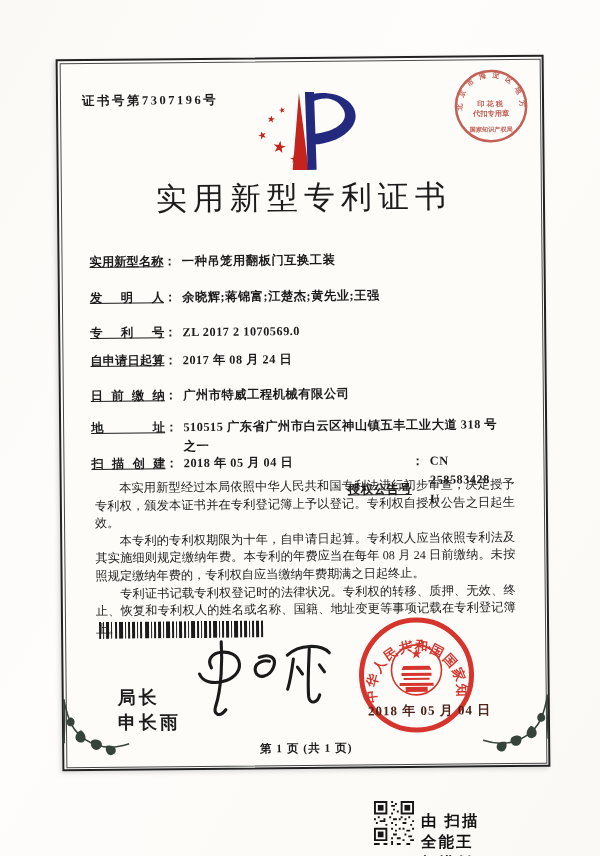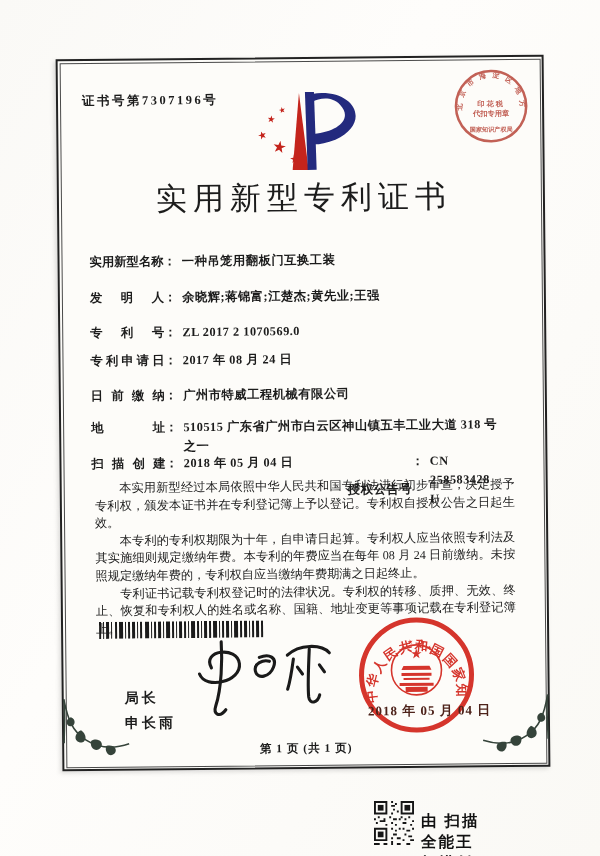--- a/index.html
+++ b/index.html
@@ -17,34 +17,34 @@
     border:2.5px solid #222;
     transform:rotate(-0.55deg);
     background:#fdfcf9;
     box-shadow:-2px 2px 4px rgba(120,120,120,.25);
   }
   .frame-inner{position:absolute;inset:1.5px;border:1px solid #4a4a4a;}
   .cert-no{position:absolute;left:24px;top:32px;font-size:12.5px;font-weight:600;letter-spacing:2.5px;}
   .title{position:absolute;left:0;right:0;top:118px;text-align:center;font-size:31px;letter-spacing:6px;padding-left:6px;font-weight:500;}
   
   .f-row{position:absolute;left:30px;font-size:12.3px;line-height:19px;display:flex;align-items:flex-start;}
-  .flabel{display:inline-block;width:74px;text-align:justify;text-align-last:justify;font-weight:600;flex:none;}
+  .flabel{display:inline-block;width:74px;text-align:justify;text-align-last:justify;font-weight:600;flex:none;text-decoration:underline;}
   .flabel::after{content:"";}
   .fcolon{flex:none;font-weight:600;}
   .fvalue{font-weight:700;padding-left:6px;letter-spacing:.5px;}
   .addr .fvalue{width:322px;}
   .grant-extra{position:absolute;left:256px;top:0;display:flex;font-size:12.3px;}
   .grant-extra .flabel{width:64px;margin-top:28px;}
   
   .paras{position:absolute;left:33px;top:419px;width:420px;font-size:12.2px;line-height:17.6px;text-align:justify;font-weight:500;}
   .paras p{margin:0;text-indent:2em;}
   
   .barcode{position:absolute;left:36px;top:561px;}
   
-  .director{position:absolute;left:61px;top:625px;font-size:14px;font-weight:600;letter-spacing:3px;line-height:25px;}
+  .director{position:absolute;left:54px;top:625px;font-size:18px;font-weight:600;letter-spacing:3px;line-height:25px;}
   .signature{position:absolute;left:118px;top:580px;}
   
   .seal{position:absolute;left:292px;top:556px;opacity:.93;}
   .date-stamp{position:absolute;left:304px;top:644px;font-size:13px;font-weight:700;color:#4d221a;letter-spacing:1px;}
   .footer{position:absolute;left:0;right:0;top:682px;text-align:center;font-size:11.5px;letter-spacing:1px;font-weight:600;}
   
   .flourish{position:absolute;bottom:-4px;}
   .flourish.left{left:-3px;}
   .flourish.right{right:-3px;transform:scaleX(-1);}
   
@@ -111,21 +111,21 @@
       <span class="flabel">发明人</span>
         <span class="fcolon">：</span>
       <span class="fvalue">余晓辉;蒋锦富;江楚杰;黄先业;王强</span>
     </div>
     <div class="f-row" style="top:263px">
       <span class="flabel">专利号</span>
         <span class="fcolon">：</span>
       <span class="fvalue">ZL 2017 2 1070569.0</span>
     </div>
     <div class="f-row" style="top:291px">
-      <span class="flabel">专利申请日</span>
+      <span class="flabel">自申请日起算</span>
         <span class="fcolon">：</span>
       <span class="fvalue">2017 年 08 月 24 日</span>
     </div>
     <div class="f-row" style="top:326px">
       <span class="flabel">日前缴纳</span>
         <span class="fcolon">：</span>
       <span class="fvalue">广州市特威工程机械有限公司</span>
     </div>
     <div class="f-row addr" style="top:358px">
       <span class="flabel">地址</span>

